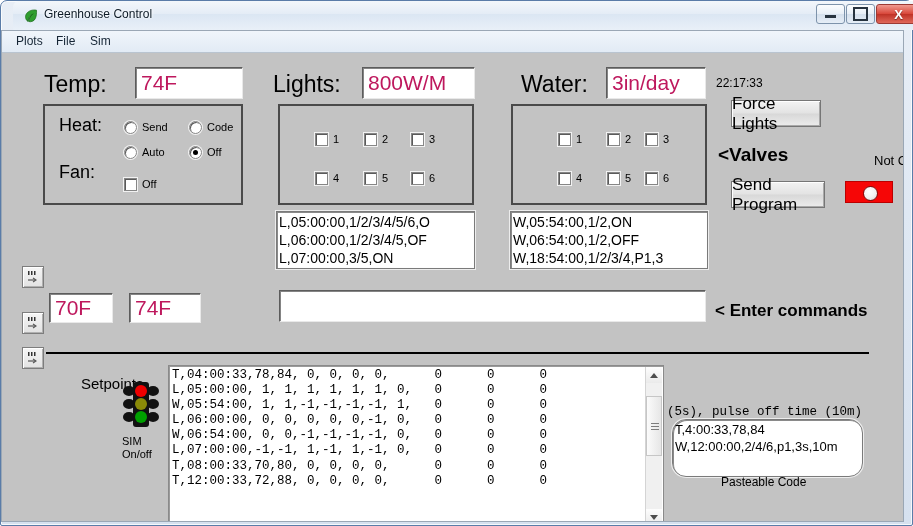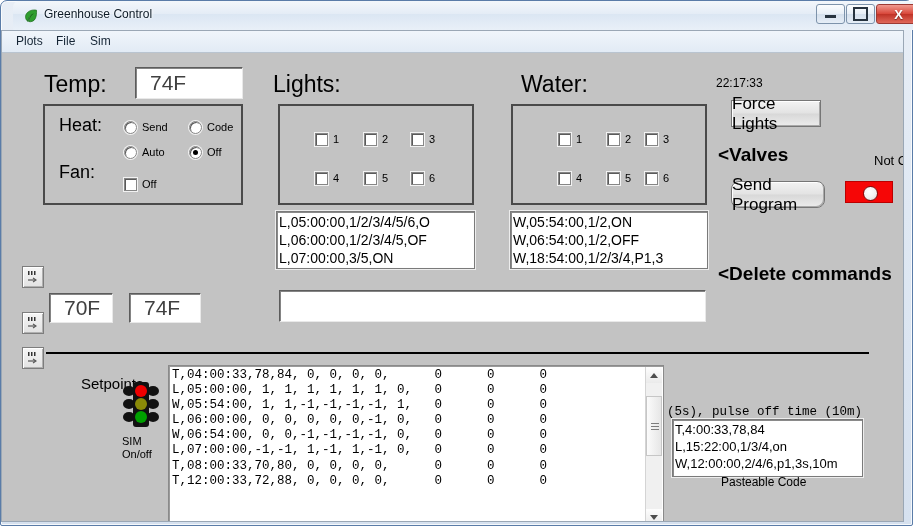--- a/index.html
+++ b/index.html
@@ -78,22 +78,22 @@
 
   
   .lbl{position:absolute;color:#000;white-space:nowrap;}
   .bigtext{font-size:23px;}
   .field{
     position:absolute;background:#ffffff;box-sizing:border-box;
     border:1px solid #000;
     border-top-color:#5c5c5c;border-left-color:#5c5c5c;
     border-right-color:#e9e9e9;border-bottom-color:#e9e9e9;
     box-shadow:inset 1px 1px 0 #848484, inset -1px -1px 0 #ffffff;
-    font-size:21px;color:#404040;
-    padding:0 14px;display:flex;align-items:center;
+    font-size:21px;color:#be185d;
+    padding:0 5px;display:flex;align-items:center;
     overflow:hidden;white-space:nowrap;
   }
   .groupbox{
     position:absolute;box-sizing:border-box;
     background:#c3c3c3;border:2px solid #4a4a4a;
   }
   .listbox{
     position:absolute;background:#fff;box-sizing:border-box;
     border:1px solid #7a7a7a;
     box-shadow:inset 1px 1px 0 #8a8a8a, inset -1px -1px 0 #fdfdfd,
@@ -227,22 +227,24 @@
     <div id="menubar">
       <div class="menu-item" style="left:9px;">Plots</div>
       <div class="menu-item" style="left:49px;">File</div>
       <div class="menu-item" style="left:83px;">Sim</div>
     </div>
 
     <div class="lbl bigtext" style="left:42px;top:40px;">Temp:</div>
     <div class="field" style="left:133px;top:36px;width:108px;height:32px;">74F</div>
 
     <div class="lbl bigtext" style="left:271px;top:40px;">Lights:</div>
+    <div class="field" style="left:360px;top:36px;width:113px;height:32px;">800W/M</div>
 
     <div class="lbl bigtext" style="left:519px;top:40px;">Water:</div>
+    <div class="field" style="left:604px;top:36px;width:100px;height:32px;">3in/day</div>
 
     <div class="lbl" style="left:714px;top:45px;font-size:12px;">22:17:33</div>
 
     <div class="groupbox" style="left:41px;top:73px;width:200px;height:101px;">
       <div class="lbl" style="left:14px;top:9px;font-size:18px;">Heat:</div>
       <div class="lbl" style="left:14px;top:56px;font-size:18px;">Fan:</div>
 
       <div class="radio" style="left:79px;top:15px;"></div>
       <div class="ctl-label" style="left:97px;top:15px;">Send</div>
 
@@ -294,23 +296,22 @@
     <div class="btn" style="left:729px;top:69px;width:90px;height:27px;">Force Lights</div>
 
     <div class="lbl" style="left:716px;top:113px;font-size:19px;font-weight:bold;text-align:center;">&lt;Valves</div>
 
     <div class="lbl" style="left:836px;top:122px;font-size:13px;padding-left:36px;">Not Current</div>
 
     <div id="status-light" style="left:843px;top:150px;width:48px;height:22px;">
       <div class="bulb"></div>
     </div>
 
-    <div class="btn" style="left:729px;top:150px;width:94px;height:27px;border-radius:8px;">Send Program</div>
-
-    <div class="lbl" style="left:716px;top:232px;font-size:19px;font-weight:bold;">&lt;Delete commands</div>
+    <div class="btn" style="left:729px;top:150px;width:94px;height:27px;">Send Program</div>
+
 
 
     <div class="listbox" style="left:274px;top:180px;width:199px;height:58px;">
       <div>L,05:00:00,1/2/3/4/5/6,O</div>
       <div>L,06:00:00,1/2/3/4/5,OF</div>
       <div>L,07:00:00,3/5,ON</div>
     </div>
 
     <div class="listbox" style="left:508px;top:180px;width:198px;height:58px;">
       <div>W,05:54:00,1/2,ON</div>
@@ -350,20 +351,21 @@
         <path d="M2 10 h7" stroke="#555" stroke-width="1.2" fill="none"></path>
         <path d="M7 8 l3 2 -3 2" stroke="#555" stroke-width="1.1" fill="none"></path>
       </svg>
     </div>
 
     <div class="field" style="left:47px;top:262px;width:64px;height:30px;">70F</div>
     <div class="field" style="left:127px;top:262px;width:72px;height:30px;">74F</div>
     <div class="lbl" style="left:79px;top:296px;font-size:15px;margin-top:48px;">Setpoints</div>
 
     <div class="field" style="left:277px;top:259px;width:427px;height:32px;font-size:14px;" placeholder=""></div>
+    <div class="lbl" style="left:713px;top:270px;font-size:17px;font-weight:bold;">&lt; Enter commands</div>
 
     <div id="divider" style="left:44px;top:321px;width:823px;"></div>
 
     <div style="position:absolute;left:120px;top:349px;width:38px;height:53px;">
       <svg width="38" height="53" viewBox="0 0 38 53">
         <rect x="11" y="2" width="16" height="45" rx="3" fill="#111"></rect>
         <ellipse cx="7" cy="11" rx="6" ry="5" fill="#111"></ellipse>
         <ellipse cx="31" cy="11" rx="6" ry="5" fill="#111"></ellipse>
         <ellipse cx="7" cy="24" rx="6" ry="5" fill="#111"></ellipse>
         <ellipse cx="31" cy="24" rx="6" ry="5" fill="#111"></ellipse>
@@ -394,21 +396,20 @@
         </div>
         <div class="sb-thumb" style="top:29px;height:60px;">
           <div class="grip"></div>
         </div>
         <div class="sb-arrow down">
           <div class="tri down"></div>
         </div>
       </div>
     </div>
 
-    <div class="listbox" style="left:670px;top:388px;width:191px;height:58px;font-size:13px;line-height:17px;">
+    <div class="listbox" style="left:670px;top:388px;width:191px;height:58px;font-size:13px;line-height:17px;border-radius:14px;">
       <div>T,4:00:33,78,84</div>
-      <div>L,15:22:00,1/3/4,on</div>
       <div>W,12:00:00,2/4/6,p1,3s,10m</div>
     </div>
     <div class="lbl" style="left:719px;top:444px;font-size:12px;">Pasteable Code</div>
 
   </div>
 </div>
 
 </body></html>

